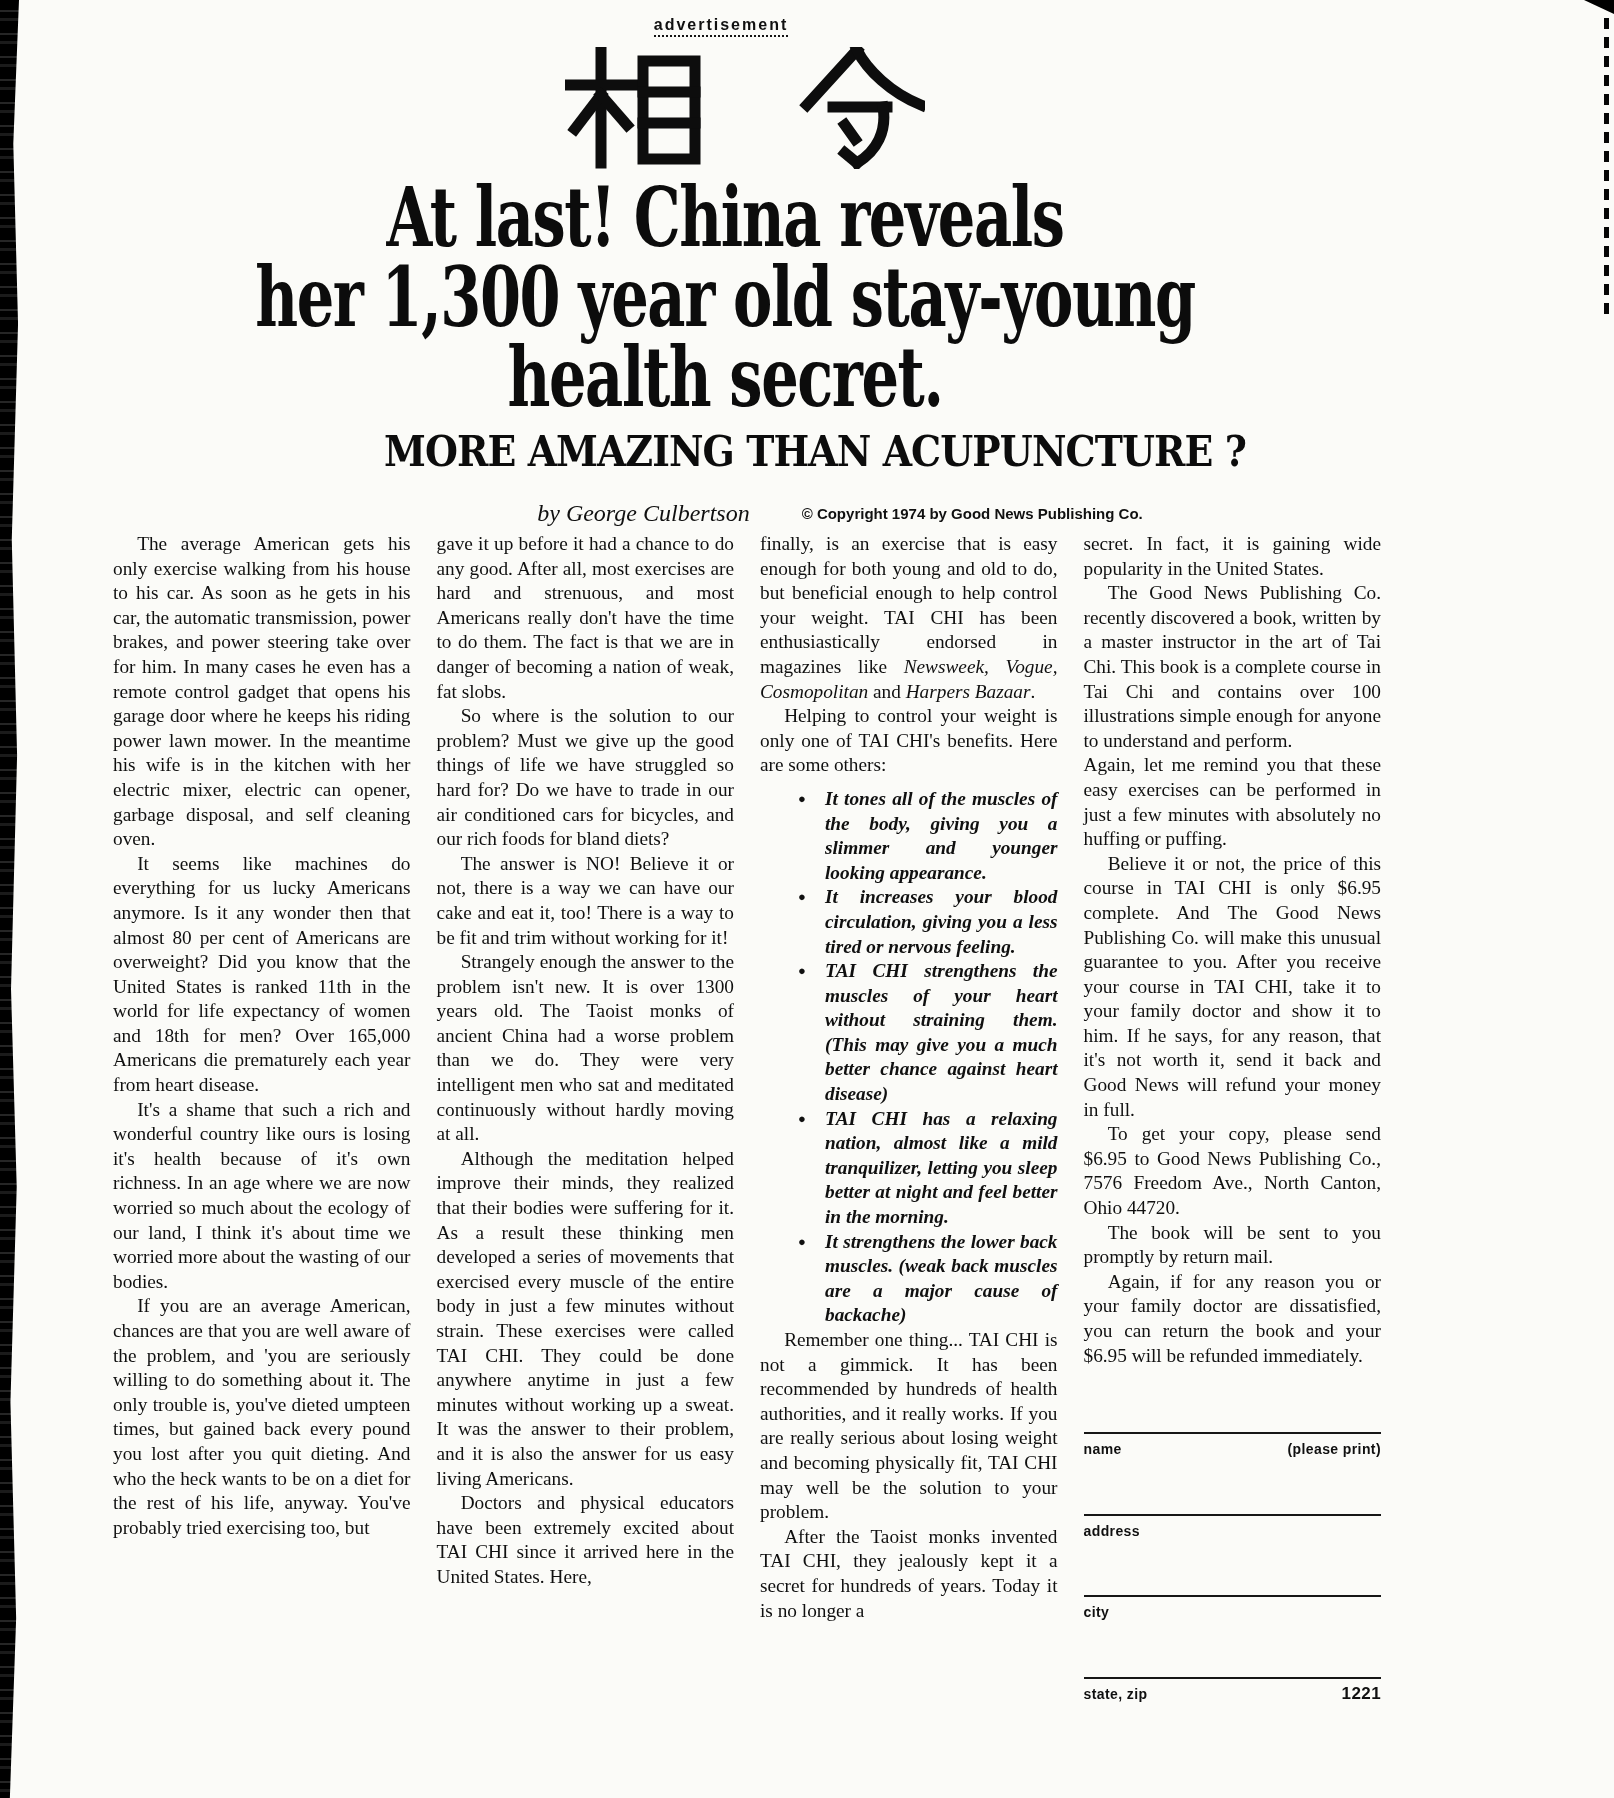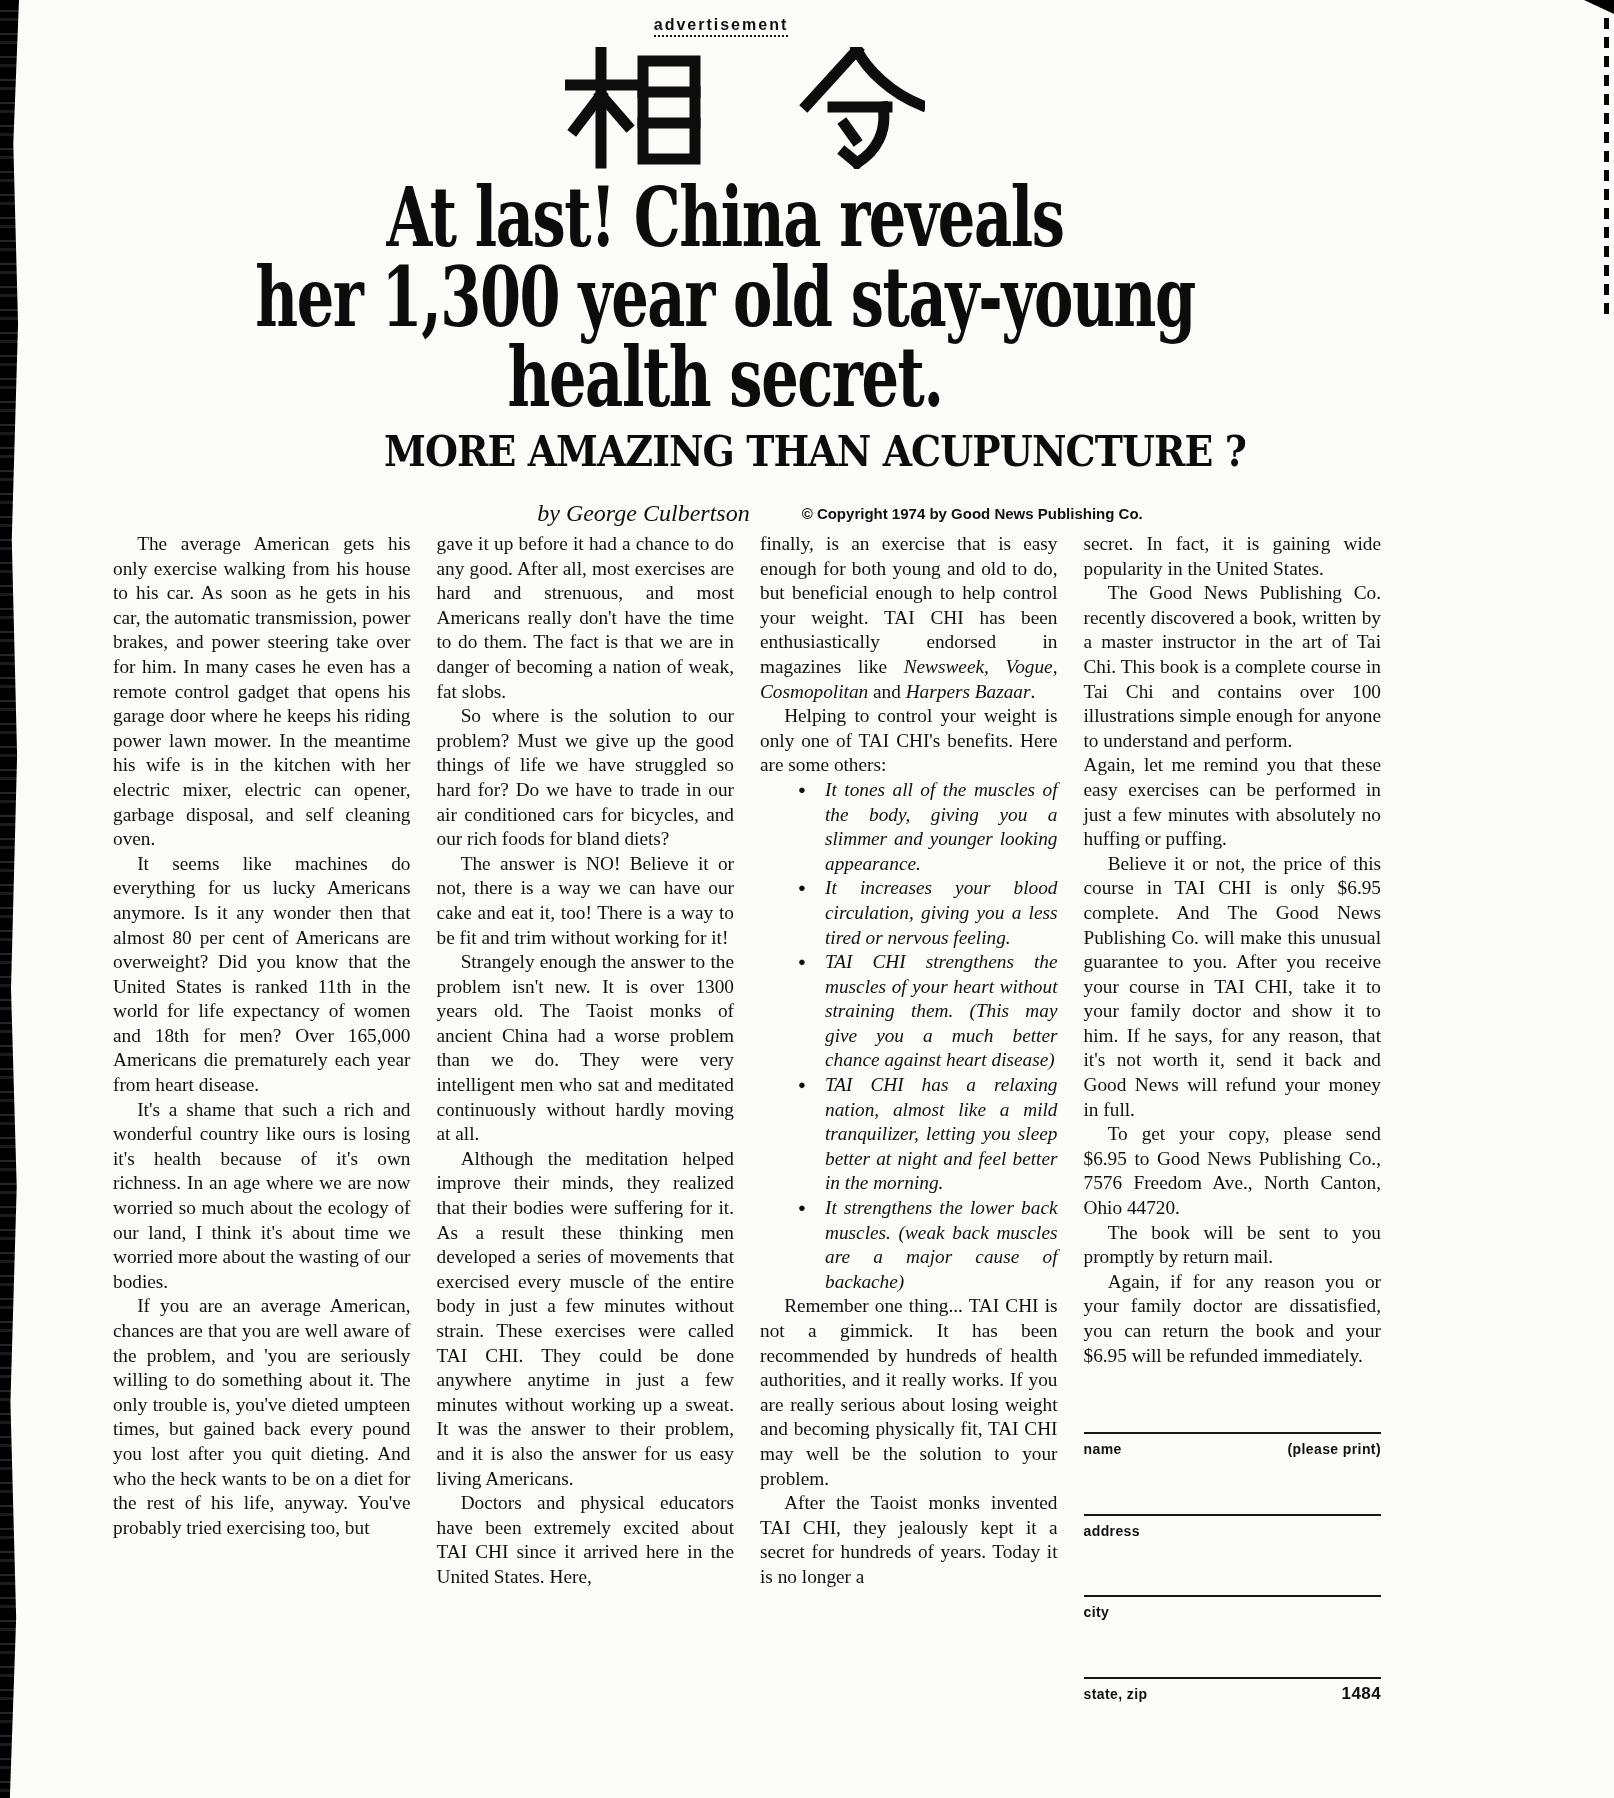--- a/index.html
+++ b/index.html
@@ -48,21 +48,21 @@
   }
   .byline{font-style:italic;font-size:24px;}
   .copyright{font-family:"Liberation Sans", sans-serif;font-weight:bold;font-size:15px;}
   .columns{
     position:absolute;left:113px;top:532px;width:1268px;
     display:flex;gap:26px;z-index:2;
   }
   .col{width:298px;font-size:19.3px;line-height:24.6px;text-align:justify;}
   .p{margin:0;text-indent:1.25em;}
   .p.flush{text-indent:0;}
-  .bullets{margin:0 0 0 38px;padding:0;list-style:none;font-style:italic;}
+  .bullets{margin:9px 0 0 38px;padding:0;list-style:none;font-style:italic;font-weight:bold;}
   .bullets li{position:relative;padding-left:27px;}
   .bullets li::before{
     content:"\25CF";position:absolute;left:0;top:0;
     font-size:13px;font-style:normal;
   }
   .order-form{margin-top:64px;font-family:"Liberation Sans", sans-serif;}
   .form-row{
     border-top:2px solid #161616;margin-top:52px;padding-top:3px;
     display:flex;justify-content:space-between;align-items:flex-start;
     font-weight:bold;font-size:14px;letter-spacing:0.4px;
@@ -165,18 +165,18 @@
         <span>(please print)</span>
       </div>
       <div class="form-row">
         <span>address</span>
       </div>
       <div class="form-row">
         <span>city</span>
       </div>
       <div class="form-row">
         <span>state, zip</span>
-        <span class="form-code">1484</span>
+        <span class="form-code">1221</span>
       </div>
     </div>
   </div>
 
 </div>
 
 </body></html>

